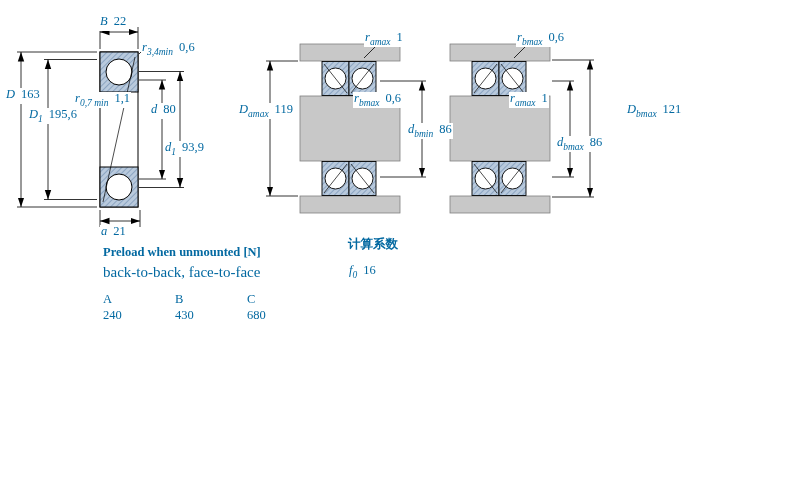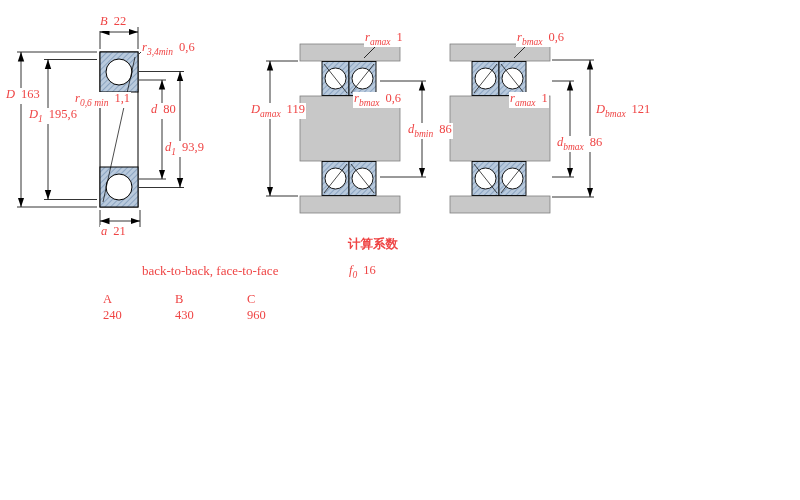--- a/index.html
+++ b/index.html
@@ -1,27 +1,27 @@
 <!DOCTYPE html>
 <html><head>
 <meta charset="utf-8">
 <style>
   *{box-sizing:border-box;}
   html,body{margin:0;padding:0;background:#fff;}
   #canvas{position:relative;width:732px;height:500px;background:#fff;
-          font-family:"Liberation Serif",serif;color:#ef4444;overflow:hidden;}
+          font-family:"Liberation Serif",serif;color:#0369a1;overflow:hidden;}
   svg.draw{position:absolute;left:0;top:0;}
   .dim{position:absolute;font-size:12.5px;line-height:1.05;white-space:nowrap;
        background:#fff;padding:0 1px;}
   .dim .sym{font-style:italic;}
   .dim sub{font-size:9.5px;font-style:italic;margin-top:43px;}
   .dim .v{font-style:normal;margin-left:6px;}
   .txt{position:absolute;font-size:12.5px;white-space:nowrap;line-height:1.1;}
   .b{font-weight:bold;}
-  .small{font-size:13px;margin-left:39px;}
+  .small{font-size:15px;}
 </style>
 </head>
 <body>
 
 <div id="canvas">
 
   <svg class="draw" width="800" height="500" viewBox="0 0 800 500">
     <defs>
       <marker id="arr" viewBox="0 0 10 10" refX="9.5" refY="5" markerWidth="10" markerHeight="10" orient="auto-start-reverse" markerUnits="userSpaceOnUse">
         <path d="M0,1.8 L9.5,5 L0,8.2 z" fill="#000"></path>
@@ -134,41 +134,42 @@
         <line x1="552" y1="81" x2="574" y2="81"></line>
         <line x1="552" y1="177" x2="574" y2="177"></line>
         <line x1="570" y1="81" x2="570" y2="177" marker-start="url(#arr)" marker-end="url(#arr)"></line>
       </g>
     </g>
   </svg>
 
   <div class="dim" style="left:99px;top:15px"><span class="sym">B</span><sub></sub><span class="v">22</span></div>
   <div class="dim" style="left:141px;top:41px"><span class="sym">r</span><sub>3,4min</sub><span class="v">0,6</span></div>
   <div class="dim" style="left:5px;top:88px"><span class="sym">D</span><sub></sub><span class="v">163</span></div>
-  <div class="dim" style="left:74px;top:92px"><span class="sym">r</span><sub>0,6 min</sub><span class="v">1,1</span></div>
+  <div class="dim" style="left:74px;top:92px"><span class="sym">r</span><sub>0,7 min</sub><span class="v">1,1</span></div>
   <div class="dim" style="left:28px;top:108px"><span class="sym">D</span><sub>1</sub><span class="v">195,6</span></div>
   <div class="dim" style="left:150px;top:103px"><span class="sym">d</span><sub></sub><span class="v">80</span></div>
   <div class="dim" style="left:164px;top:141px"><span class="sym">d</span><sub>1</sub><span class="v">93,9</span></div>
   <div class="dim" style="left:100px;top:225px"><span class="sym">a</span><sub></sub><span class="v">21</span></div>
 
   <div class="dim" style="left:364px;top:31px"><span class="sym">r</span><sub>amax</sub><span class="v">1</span></div>
-  <div class="dim" style="left:250px;top:103px"><span class="sym">D</span><sub>amax</sub><span class="v">119</span></div>
+  <div class="dim" style="left:238px;top:103px"><span class="sym">D</span><sub>amax</sub><span class="v">119</span></div>
   <div class="dim" style="left:353px;top:92px"><span class="sym">r</span><sub>bmax</sub><span class="v">0,6</span></div>
   <div class="dim" style="left:407px;top:123px"><span class="sym">d</span><sub>bmin</sub><span class="v">86</span></div>
 
   <div class="dim" style="left:516px;top:31px"><span class="sym">r</span><sub>bmax</sub><span class="v">0,6</span></div>
   <div class="dim" style="left:509px;top:92px"><span class="sym">r</span><sub>amax</sub><span class="v">1</span></div>
-  <div class="dim" style="left:595px;top:103px"><span class="sym">D</span><sub>bmax</sub><span class="v">121</span></div>
+  <div class="dim" style="left:626px;top:103px"><span class="sym">D</span><sub>bmax</sub><span class="v">121</span></div>
   <div class="dim" style="left:556px;top:136px"><span class="sym">d</span><sub>bmax</sub><span class="v">86</span></div>
 
+  <div class="txt b" style="left:103px;top:246px">Preload when unmounted [N]</div>
   <div class="txt small" style="left:103px;top:264px">back-to-back, face-to-face</div>
 
   <div class="txt b" style="left:348px;top:238px">计算系数</div>
   <div class="dim" style="left:348px;top:264px;background:transparent"><span class="sym">f</span><sub>0</sub><span class="v">16</span></div>
 
   <div class="txt" style="left:103px;top:293px">A</div>
   <div class="txt" style="left:175px;top:293px">B</div>
   <div class="txt" style="left:247px;top:293px">C</div>
   <div class="txt" style="left:103px;top:309px">240</div>
   <div class="txt" style="left:175px;top:309px">430</div>
-  <div class="txt" style="left:247px;top:309px">960</div>
+  <div class="txt" style="left:247px;top:309px">680</div>
 
 </div>
 
 </body></html>

